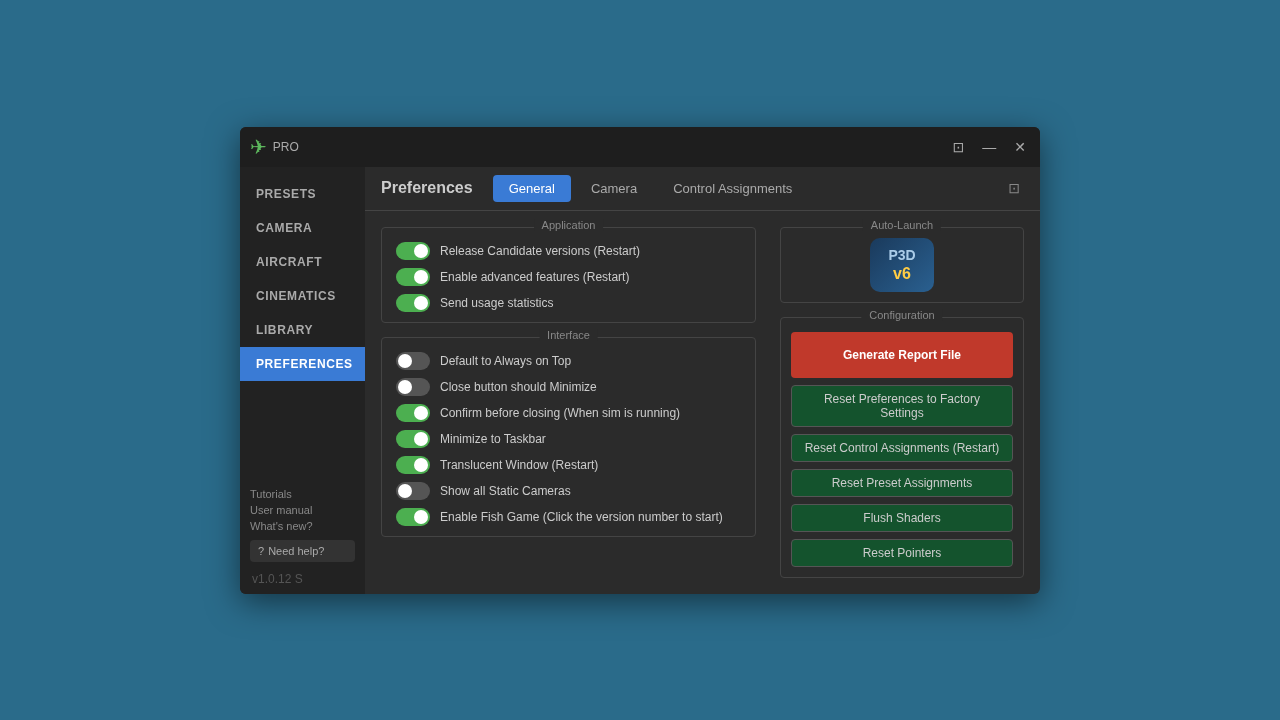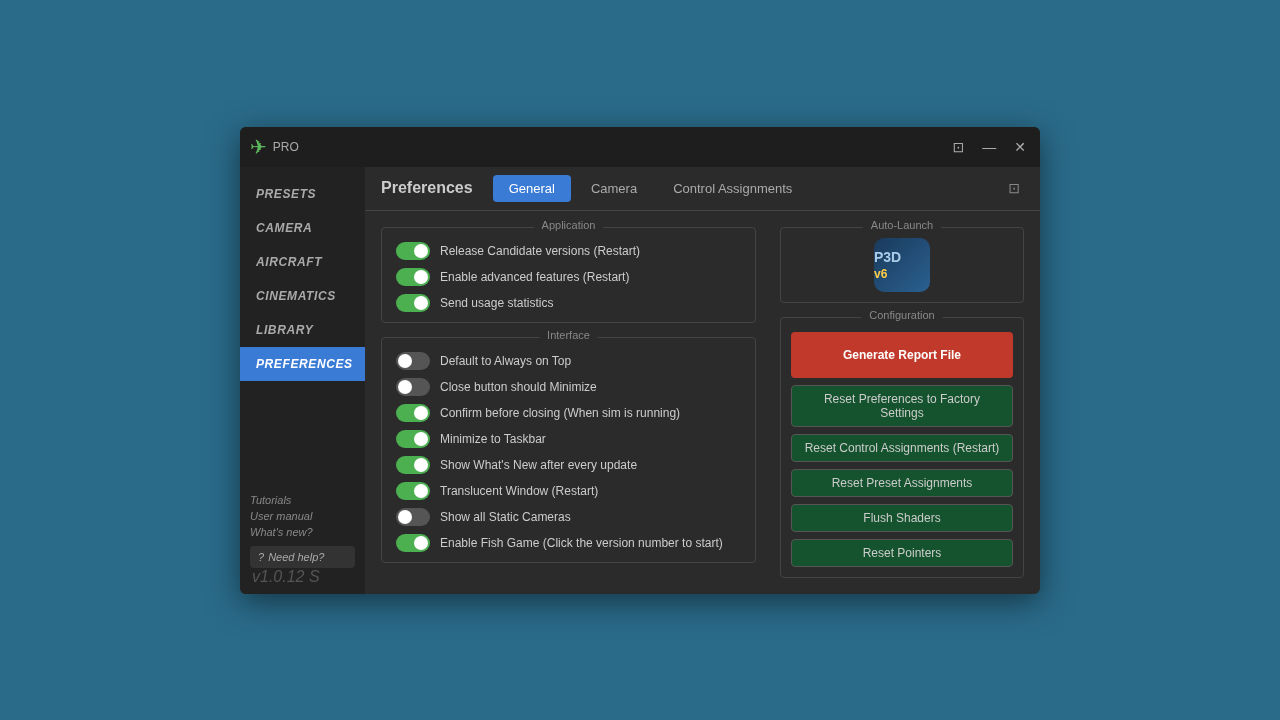--- a/index.html
+++ b/index.html
@@ -59,21 +59,20 @@
       display: flex;
       flex: 1;
     }
     .sidebar {
       width: 125px;
       background: #222;
       display: flex;
       flex-direction: column;
       padding-top: 10px;
       min-height: 420px;
-      font-style: italic;
     }
     .sidebar-item {
       padding: 10px 16px;
       color: #aaa;
       font-size: 12px;
       font-weight: 600;
       letter-spacing: 0.05em;
       cursor: pointer;
     }
     .sidebar-item.active {
@@ -98,22 +97,22 @@
       background: #333;
       border-radius: 4px;
       padding: 5px 8px;
       color: #aaa;
       font-size: 11px;
       cursor: pointer;
       margin-top: 6px;
     }
     .version {
       color: #555;
-      font-size: 16px;
-      margin-top: 0;
+      font-size: 12px;
+      margin-top: 10px;
       padding-left: 2px;
     }
     .content-area {
       flex: 1;
       display: flex;
       flex-direction: column;
     }
     .tab-bar {
       display: flex;
       align-items: center;
@@ -219,34 +218,35 @@
       color: #ccc;
       font-size: 12px;
     }
     .auto-launch-box {
       display: flex;
       justify-content: center;
       align-items: center;
       padding: 10px;
     }
     .p3d-icon {
-      width: 56px;
+      width: 64px;
       height: 54px;
       border-radius: 10px;
       background: linear-gradient(135deg, #1a3a5c, #2a6090);
       display: flex;
       flex-direction: column;
+      align-items: center;
       justify-content: center;
       color: #fff;
       font-size: 11px;
       font-weight: 700;
       gap: 2px;
     }
     .p3d-top { color: #aacce8; font-size: 14px; font-weight: 900; }
-    .p3d-bottom { color: #ffcc44; font-size: 12px; }
+    .p3d-bottom { color: #ffcc44; font-size: 16px; }
     .config-box {
       display: flex;
       flex-direction: column;
       gap: 7px;
       padding: 14px 10px 10px;
     }
     .btn-generate {
       background: #c0392b;
       color: #fff;
       border: none;
@@ -351,24 +351,20 @@
             <div class="toggle-row">
               <div class="toggle on"></div>
               <span class="toggle-label">Confirm before closing (When sim is running)</span>
             </div>
             <div class="toggle-row">
               <div class="toggle on"></div>
               <span class="toggle-label">Minimize to Taskbar</span>
             </div>
             <div class="toggle-row">
               <div class="toggle on"></div>
-              <span class="toggle-label">Show What's New after every update</span>
-            </div>
-            <div class="toggle-row">
-              <div class="toggle on"></div>
               <span class="toggle-label">Translucent Window (Restart)</span>
             </div>
             <div class="toggle-row">
               <div class="toggle off"></div>
               <span class="toggle-label">Show all Static Cameras</span>
             </div>
             <div class="toggle-row">
               <div class="toggle on"></div>
               <span class="toggle-label">Enable Fish Game (Click the version number to start)</span>
             </div>

